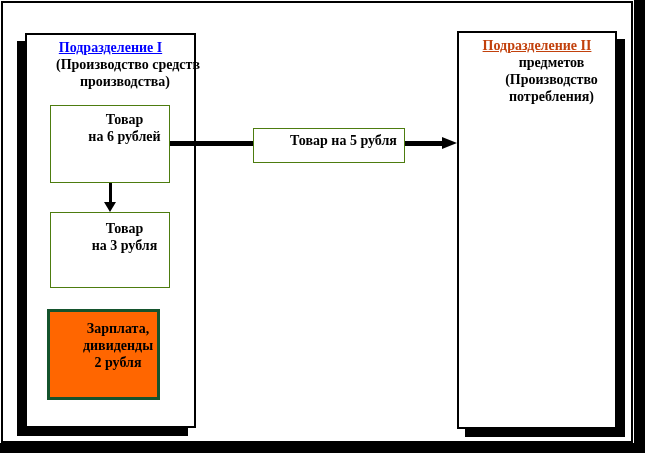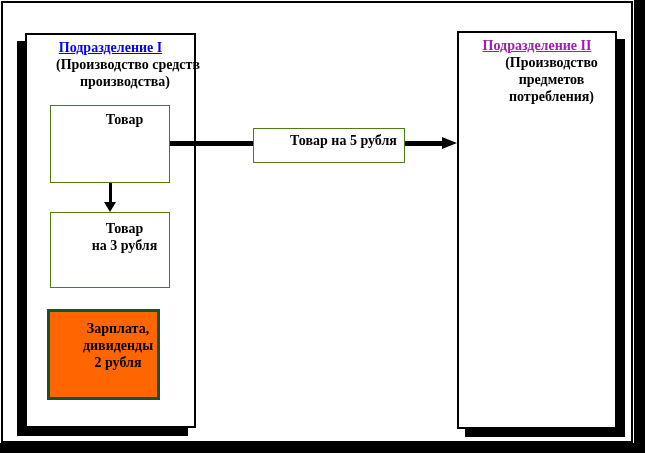--- a/index.html
+++ b/index.html
@@ -75,28 +75,29 @@
   <div class="abs frame-edge-bottom"></div>
   <div class="abs outer-frame"></div>
 
   <div class="abs division division1">
     <span class="division-title" style="color: rgb(0, 0, 255);">Подразделение I</span>
     <span class="sub-line">(Производство средств</span>
     <span class="sub-line">производства)</span>
   </div>
 
   <div class="abs division division2">
-    <span class="division-title" style="color: #a21caf;">Подразделение II</span>
+    <span class="division-title" style="color: #c2410c;">Подразделение II</span>
+    <span class="sub-line">предметов</span>
     <span class="sub-line">(Производство</span>
-    <span class="sub-line">предметов</span>
     <span class="sub-line">потребления)</span>
   </div>
 
   <div class="abs small-box goods6">
     <span class="sub-line">Товар</span>
+    <span class="sub-line">на 6 рублей</span>
   </div>
 
   <div class="abs v-line"></div>
   <div class="abs v-arrowhead"></div>
 
   <div class="abs small-box goods4">
     <span class="sub-line">Товар</span>
     <span class="sub-line">на 3 рубля</span>
   </div>
 

